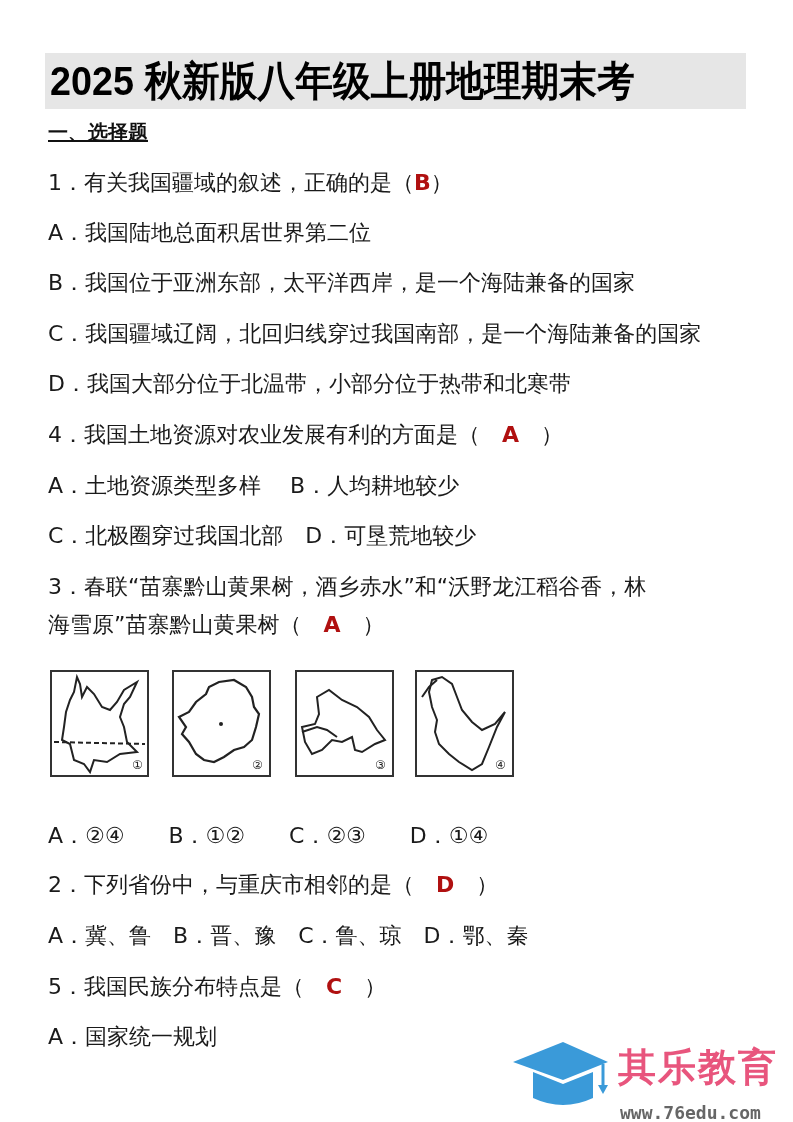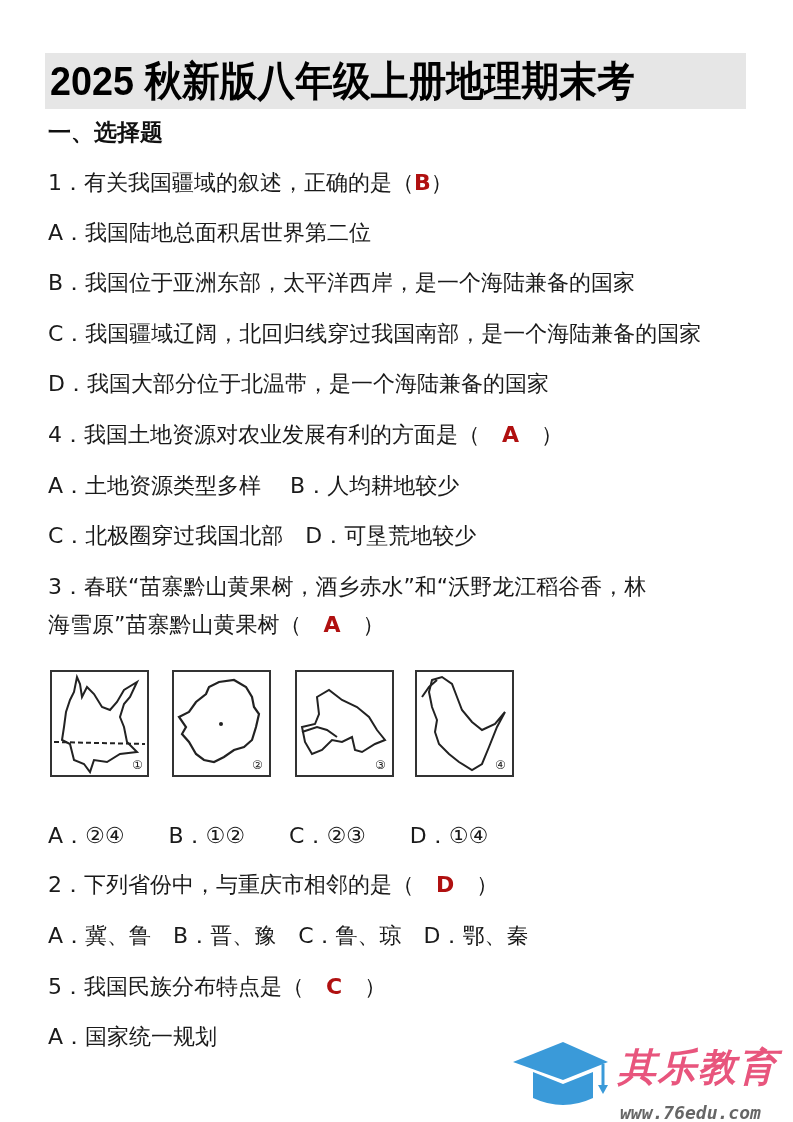--- a/index.html
+++ b/index.html
@@ -4,46 +4,46 @@
 <style>
   html, body { margin:0; padding:0; background:#ffffff; }
   body { width:793px; height:1122px; position:relative; overflow:hidden;
          font-family:"DejaVu Sans","Liberation Sans",sans-serif; color:#111; }
   .title-bar { position:absolute; left:45px; top:53px; width:701px; height:56px;
                background:#e6e6e6; }
   .title { position:absolute; left:50px; top:52px; font-size:41px; font-weight:bold;
            letter-spacing:0px; line-height:58px; color:#000;
            font-family:"Liberation Sans","DejaVu Sans",sans-serif; transform:scaleX(0.92);
            transform-origin:left center; white-space:nowrap; }
-  .section { position:absolute; left:48px; top:118px; font-size:23px; font-weight:bold;
-             line-height:28px; }
+  .section { position:absolute; left:48px; top:118px; font-size:20px; font-weight:bold;
+             line-height:28px;text-decoration:underline; }
   .line { position:absolute; left:48px; font-size:22px; line-height:30px; white-space:nowrap;
           color:#1a1a1a; }
   .ans { color:#b01010; font-weight:bold; }
   .maps { position:absolute; left:45px; top:662px; width:480px; height:130px; }
   .map { position:absolute; top:8px; width:95px; height:103px; border:2px solid #333; background:#fff; }
   .map svg { width:100%; height:100%; }
-  .logo { position:absolute; left:508px; top:1040px; width:280px; height:75px;font-style:italic; }
+  .logo { position:absolute; left:508px; top:1040px; width:280px; height:75px; }
   .logo-cn { position:absolute; left:110px; top:2px; font-size:38px; font-weight:bold; color:#e8557d;
              letter-spacing:2px; white-space:nowrap; }
   .logo-url { position:absolute; left:112px; top:62px; font-size:18px; font-weight:bold; color:#666;
               font-family:"DejaVu Sans Mono","Liberation Mono",monospace; white-space:nowrap;text-align:right; }
 </style>
 </head>
 <body>
 
 <div class="title-bar"></div>
 <div class="title">2025 秋新版八年级上册地理期末考</div>
 <div class="section">一、选择题</div>
 
 <div class="line" style="top:168px"><span>1．有关我国疆域的叙述，正确的是（</span><span class="ans">B</span><span>）</span></div>
 <div class="line" style="top:218px">A．我国陆地总面积居世界第二位</div>
 <div class="line" style="top:268px">B．我国位于亚洲东部，太平洋西岸，是一个海陆兼备的国家</div>
 <div class="line" style="top:319px">C．我国疆域辽阔，北回归线穿过我国南部，是一个海陆兼备的国家</div>
-<div class="line" style="top:369px">D．我国大部分位于北温带，是一个海陆兼备的国家</div>
+<div class="line" style="top:369px">D．我国大部分位于北温带，小部分位于热带和北寒带</div>
 
 <div class="line" style="top:420px"><span>4．我国土地资源对农业发展有利的方面是（　</span><span class="ans">A</span><span>　）</span></div>
 <div class="line" style="top:471px">A．土地资源类型多样　 B．人均耕地较少</div>
 <div class="line" style="top:521px">C．北极圈穿过我国北部　D．可垦荒地较少</div>
 
 <div class="line" style="top:572px">3．春联“苗寨黔山黄果树，酒乡赤水”和“沃野龙江稻谷香，林</div>
 <div class="line" style="top:610px"><span>海雪原”苗寨黔山黄果树（　</span><span class="ans">A</span><span>　）</span></div>
 
 <div class="maps">
   <div class="map" style="left:5px">

